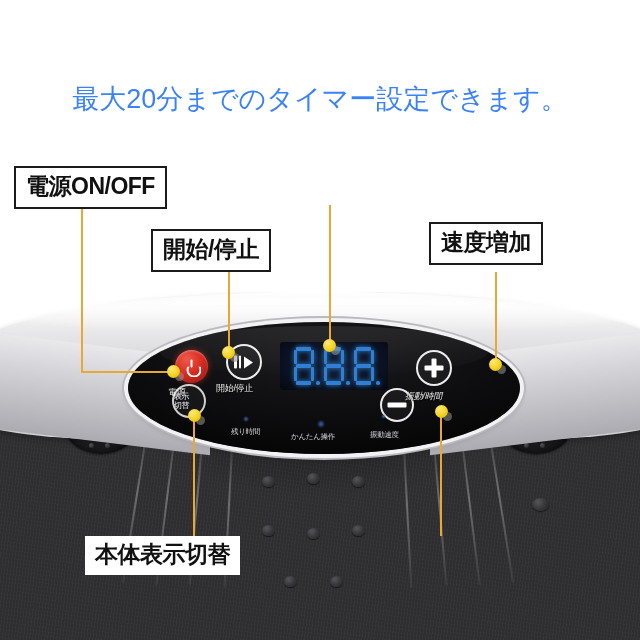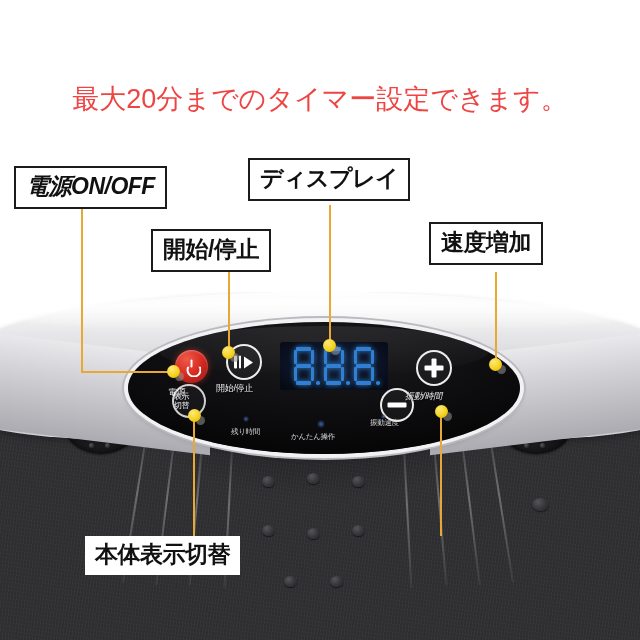--- a/index.html
+++ b/index.html
@@ -33,21 +33,21 @@
     line-height: 1.05;
     white-space: nowrap;
   }
   .subhead {
     position: absolute;
     top: 85px;
     left: 0;
     width: 640px;
     text-align: center;
     font-size: 27px;
-    color: #ef4444;
+    color: #3b82f6;
     line-height: 1.1;
     white-space: nowrap;
   }
 
   
   .machine {
     position: absolute;
     left: 0;
     top: 292px;
     width: 640px;
@@ -252,21 +252,21 @@
 
   .cap-sm {
     position: absolute;
     color: #d9d9dc;
     font-size: 7.5px;
     letter-spacing: -.3px;
     white-space: nowrap;
   }
   .cap-sm-time { left: 103px; top: 105px; }
   .cap-sm-ir   { left: 163px; top: 110px; }
-  .cap-sm-spd  { left: 242px; top: 96px; text-align: center; }
+  .cap-sm-spd  { left: 242px; top: 108px; text-align: center; }
 
   .led-dot {
     position: absolute;
     width: 6px; height: 6px;
     border-radius: 50%;
     background: radial-gradient(circle, rgba(70,110,190,.85), rgba(25,40,80,.15) 70%);
   }
   .led-dot-1 { left: 115px; top: 94px; }
   .led-dot-2 { left: 189px; top: 98px; width: 8px; height: 8px; }
   .led-dot-3 { left: 253px; top: 92px; width: 5px; height: 5px; }
@@ -507,24 +507,23 @@
 
   <div class="lead lead-v" style="left:495px;top:272px;height:92px;"></div>
   <div class="node" style="left:489px;top:358px;"></div>
 
   <div class="node" style="left:188px;top:409px;"></div>
   <div class="lead lead-v" style="left:193px;top:418px;height:118px;"></div>
 
   <div class="node" style="left:435px;top:405px;"></div>
   <div class="lead lead-v" style="left:440px;top:414px;height:122px;"></div>
 
-  <div class="callout bordered" style="left:14px;top:166px;font-style:italic;"><span>電源ON/OFF</span></div>
+  <div class="callout bordered" style="left:14px;top:166px;"><span>電源ON/OFF</span></div>
 
   <div class="callout bordered" style="left:151px;top:229px;"><span>開始/停止</span></div>
 
-  <div class="callout bordered" style="left:248px;top:158px;"><span>ディスプレイ</span></div>
 
   <div class="callout bordered" style="left:429px;top:222px;"><span>速度増加</span></div>
 
   <div class="callout" style="left:85px;top:536px;"><span>本体表示切替</span></div>
 
 
 </div>
 
 </body></html>

